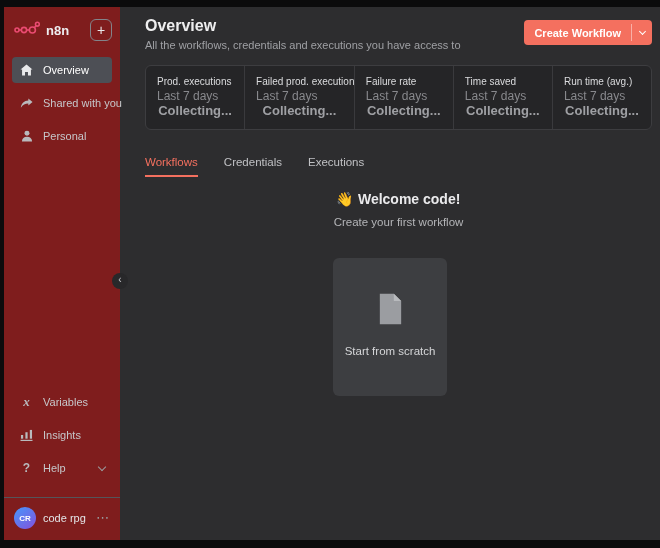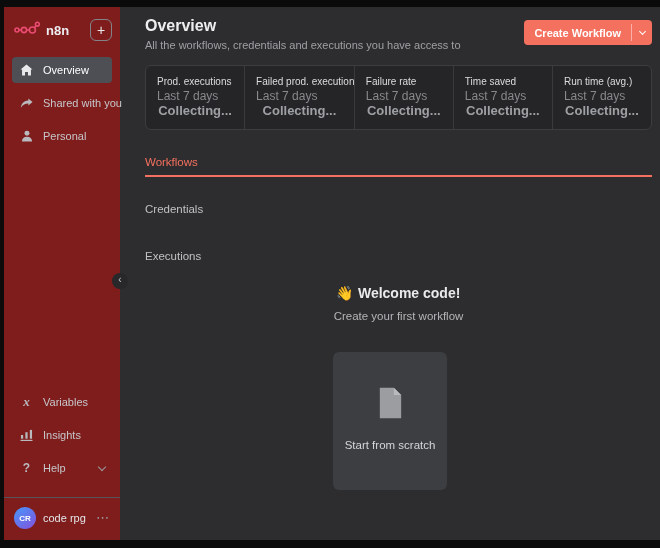--- a/index.html
+++ b/index.html
@@ -74,21 +74,21 @@
     margin:14px 8px 0 25px; display:flex;
     background:#252527; border:1px solid #3d3d40; border-radius:6px;
   }
   .stat-card { flex:1 1 0; padding:10px 11px 11px 11px; border-left:1px solid #3a3a3d; white-space:nowrap; overflow:hidden; cursor:default; }
   .stat-card:first-child { border-left:none; }
   .stat-card.wide { flex:1.14 1 0; }
   .stat-title { font-size:10px; color:#dbdcde; margin-bottom:2px; }
   .stat-period { font-size:12px; color:#88898d; }
   .stat-value { font-size:13px; font-weight:600; color:#9fa0a4;text-align:center; }
 
-  .tabs { margin:26px 8px 0 25px; display:flex; gap:26px;flex-direction:column; }
+  .tabs { margin:26px 8px 0 25px; display:flex; gap:26px; }
   .tab { font-size:11.5px; color:#c0c1c4; padding-bottom:7px; border-bottom:2px solid transparent; cursor:pointer; }
   .tab.active { color:#f4705f; border-bottom-color:#f4705f; }
 
   .welcome { margin:14px 8px 0 25px; text-align:center; }
   .welcome-title { font-size:14px; font-weight:bold; color:#eaeaec; }
   .welcome-sub { font-size:11.5px; color:#b4b5b8; margin-top:9px; }
 
   .tiles { margin-top:30px; display:flex; justify-content:center; gap:7px; }
   .tile {
     width:114px; height:138px; background:#3d3e41; border-radius:6px; cursor:pointer;

